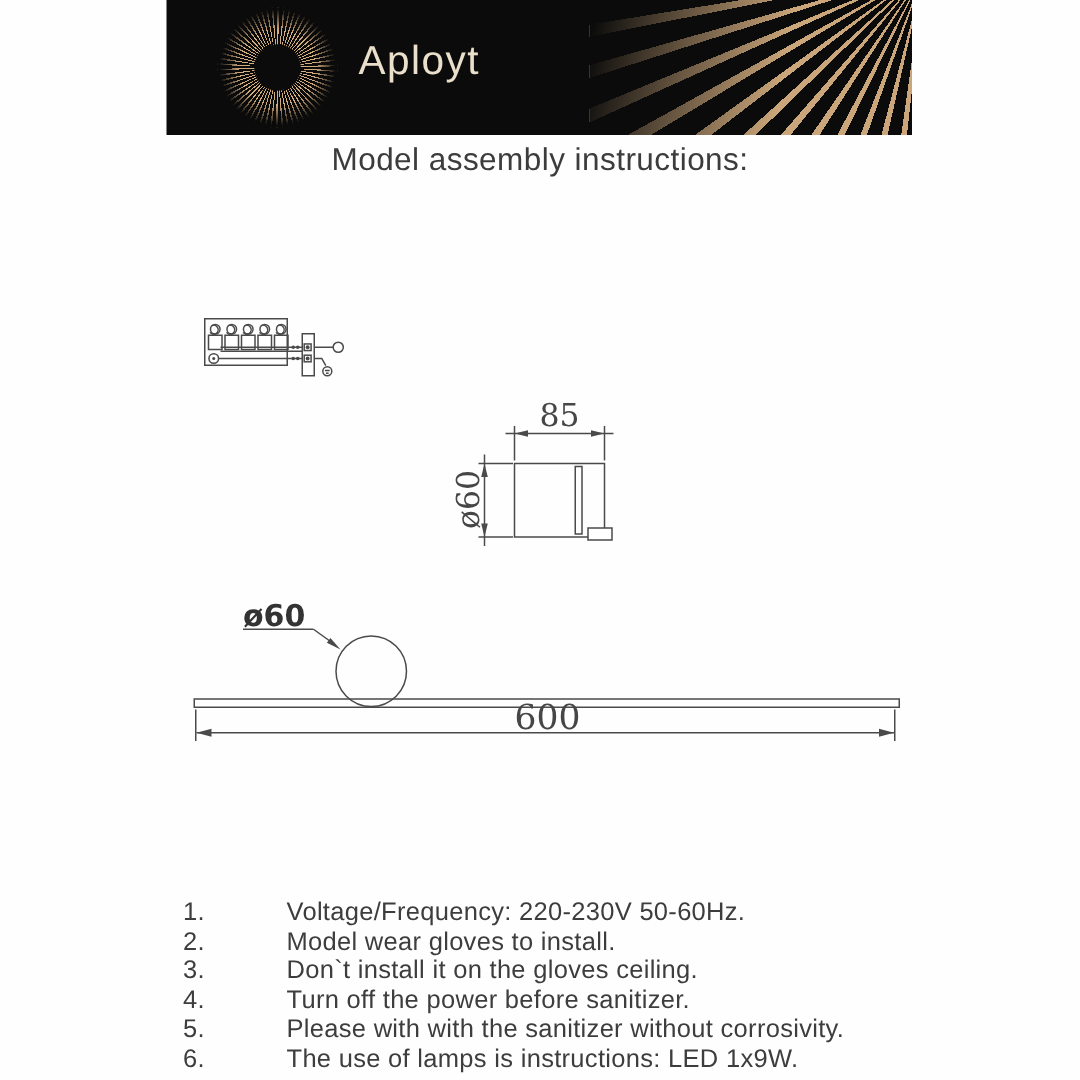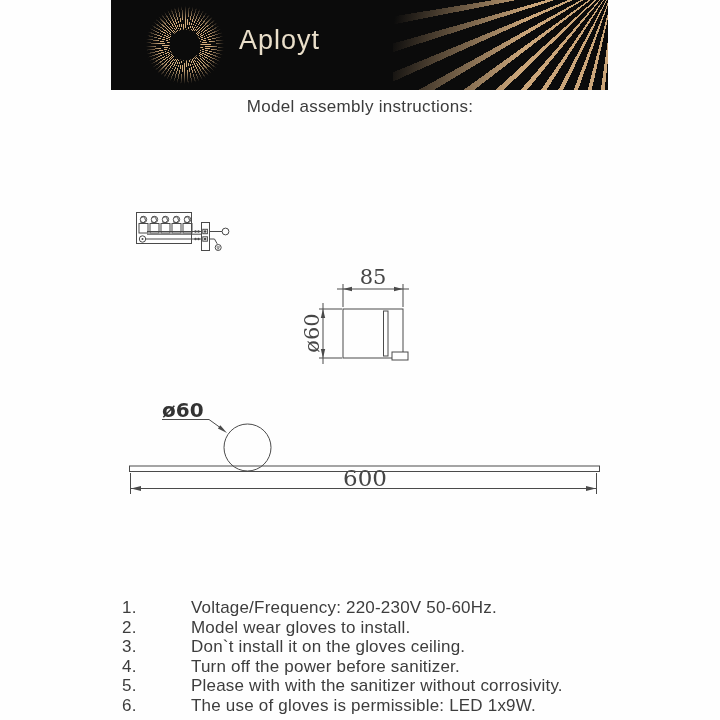--- a/index.html
+++ b/index.html
@@ -28,21 +28,21 @@
     background:repeating-conic-gradient(from 175deg at 104% -22%,
       rgba(203,166,122,0) 0deg 4.6deg,#cba67a 4.6deg 6.6deg);
   }
   .rays-fade{
     position:absolute;right:0;top:0;width:215px;height:90px;
     background:linear-gradient(100deg,#0b0b0b 2%,rgba(11,11,11,0) 60%);
   }
   
   .titles{
     position:absolute;left:0;top:95px;width:720px;text-align:center;
-    color:#3c3c3c;font-size:17px;line-height:23px;letter-spacing:0.3px;
+    color:#3c3c3c;font-size:21px;line-height:23px;letter-spacing:0.3px;
   }
   
   svg{position:absolute;overflow:visible;}
   .svg-wiring{left:130px;top:198px;}
   .svg-cylinder{left:300px;top:258px;}
   .svg-fixture{left:118px;top:388px;}
   .ln{stroke:#4a4a4a;stroke-width:1;fill:none;}
   .lnf{stroke:#4a4a4a;stroke-width:1;fill:#ffffff;}
   .fillg{fill:#4a4a4a;stroke:none;}
   .dimtext{font-family:"DejaVu Serif","Liberation Serif",serif;fill:#464646;}
@@ -199,17 +199,17 @@
     <div class="instr-row">
       <span class="instr-num">4.</span>
       <span class="instr-text">Turn off the power before sanitizer.</span>
     </div>
     <div class="instr-row">
       <span class="instr-num">5.</span>
       <span class="instr-text">Please with with the sanitizer without corrosivity.</span>
     </div>
     <div class="instr-row">
       <span class="instr-num">6.</span>
-      <span class="instr-text">The use of gloves is permissible: LED 1x9W.</span>
+      <span class="instr-text">The use of lamps is instructions: LED 1x9W.</span>
     </div>
   </div>
 
 </div>
 
 </body></html>

